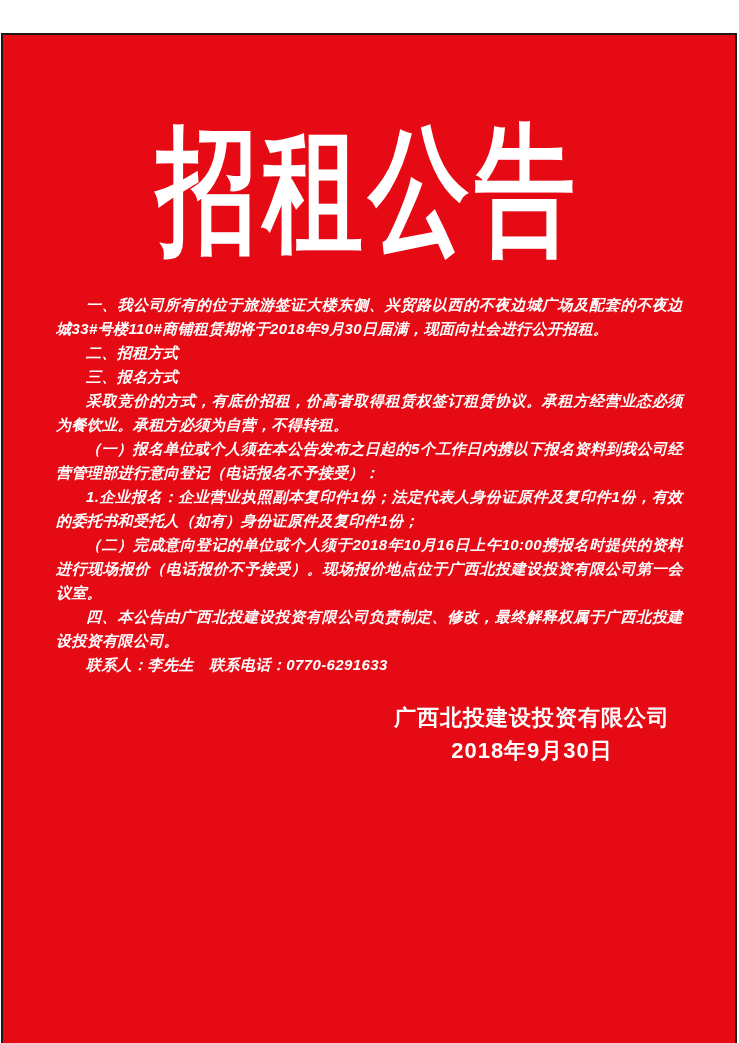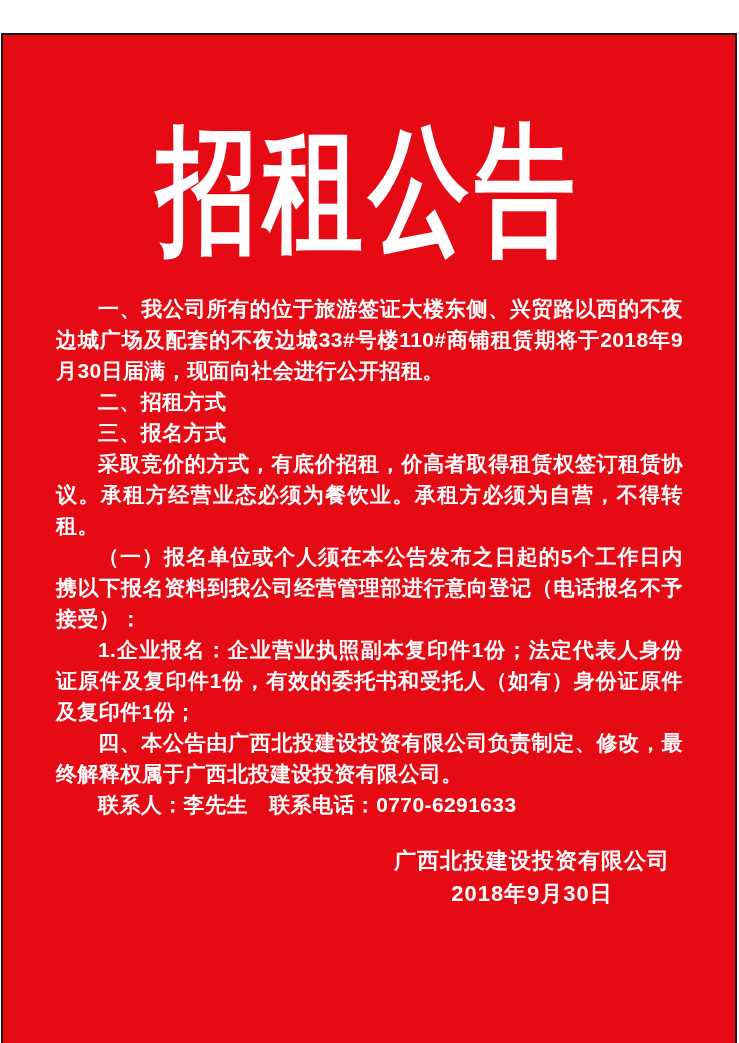--- a/index.html
+++ b/index.html
@@ -26,25 +26,26 @@
     font-family: "DejaVu Serif", "Liberation Serif", serif;
     font-weight: 900;
     font-size: 100px;
     letter-spacing: 6px;
     transform: scaleY(1.38);
     transform-origin: center center;
     white-space: nowrap;
   }
   .body-text {
     padding: 0 52px 0 53px;
-    font-size: 21px;
+    font-size: 15px;
     font-weight: bold;
-    line-height: 31px;
+    line-height: 24px;
     text-align: justify;
     letter-spacing: 0.4px;
+    font-style: italic;
   }
   .para {
     text-indent: 2em;
   }
   .para.no-justify {
     text-align: left;
   }
   .signature {
     margin-top: 24px;
     margin-left: auto;
@@ -64,20 +65,21 @@
 
   <h1 class="title">招租公告</h1>
 
   <div class="body-text">
     <p class="para">一、我公司所有的位于旅游签证大楼东侧、兴贸路以西的不夜边城广场及配套的不夜边城33#号楼110#商铺租赁期将于2018年9月30日届满，现面向社会进行公开招租。</p>
     <p class="para">二、招租方式</p>
     <p class="para">三、报名方式</p>
     <p class="para">采取竞价的方式，有底价招租，价高者取得租赁权签订租赁协议。承租方经营业态必须为餐饮业。承租方必须为自营，不得转租。</p>
     <p class="para">（一）报名单位或个人须在本公告发布之日起的5个工作日内携以下报名资料到我公司经营管理部进行意向登记（电话报名不予接受）：</p>
     <p class="para">1.企业报名：企业营业执照副本复印件1份；法定代表人身份证原件及复印件1份，有效的委托书和受托人（如有）身份证原件及复印件1份；</p>
+    <p class="para">（二）完成意向登记的单位或个人须于2018年10月16日上午10:00携报名时提供的资料进行现场报价（电话报价不予接受）。现场报价地点位于广西北投建设投资有限公司第一会议室。</p>
     <p class="para">四、本公告由广西北投建设投资有限公司负责制定、修改，最终解释权属于广西北投建设投资有限公司。</p>
     <p class="para no-justify">联系人：李先生　联系电话：0770-6291633</p>
   </div>
 
   <div class="signature">
     <div>广西北投建设投资有限公司</div>
     <div>2018年9月30日</div>
   </div>
 
 </div>

